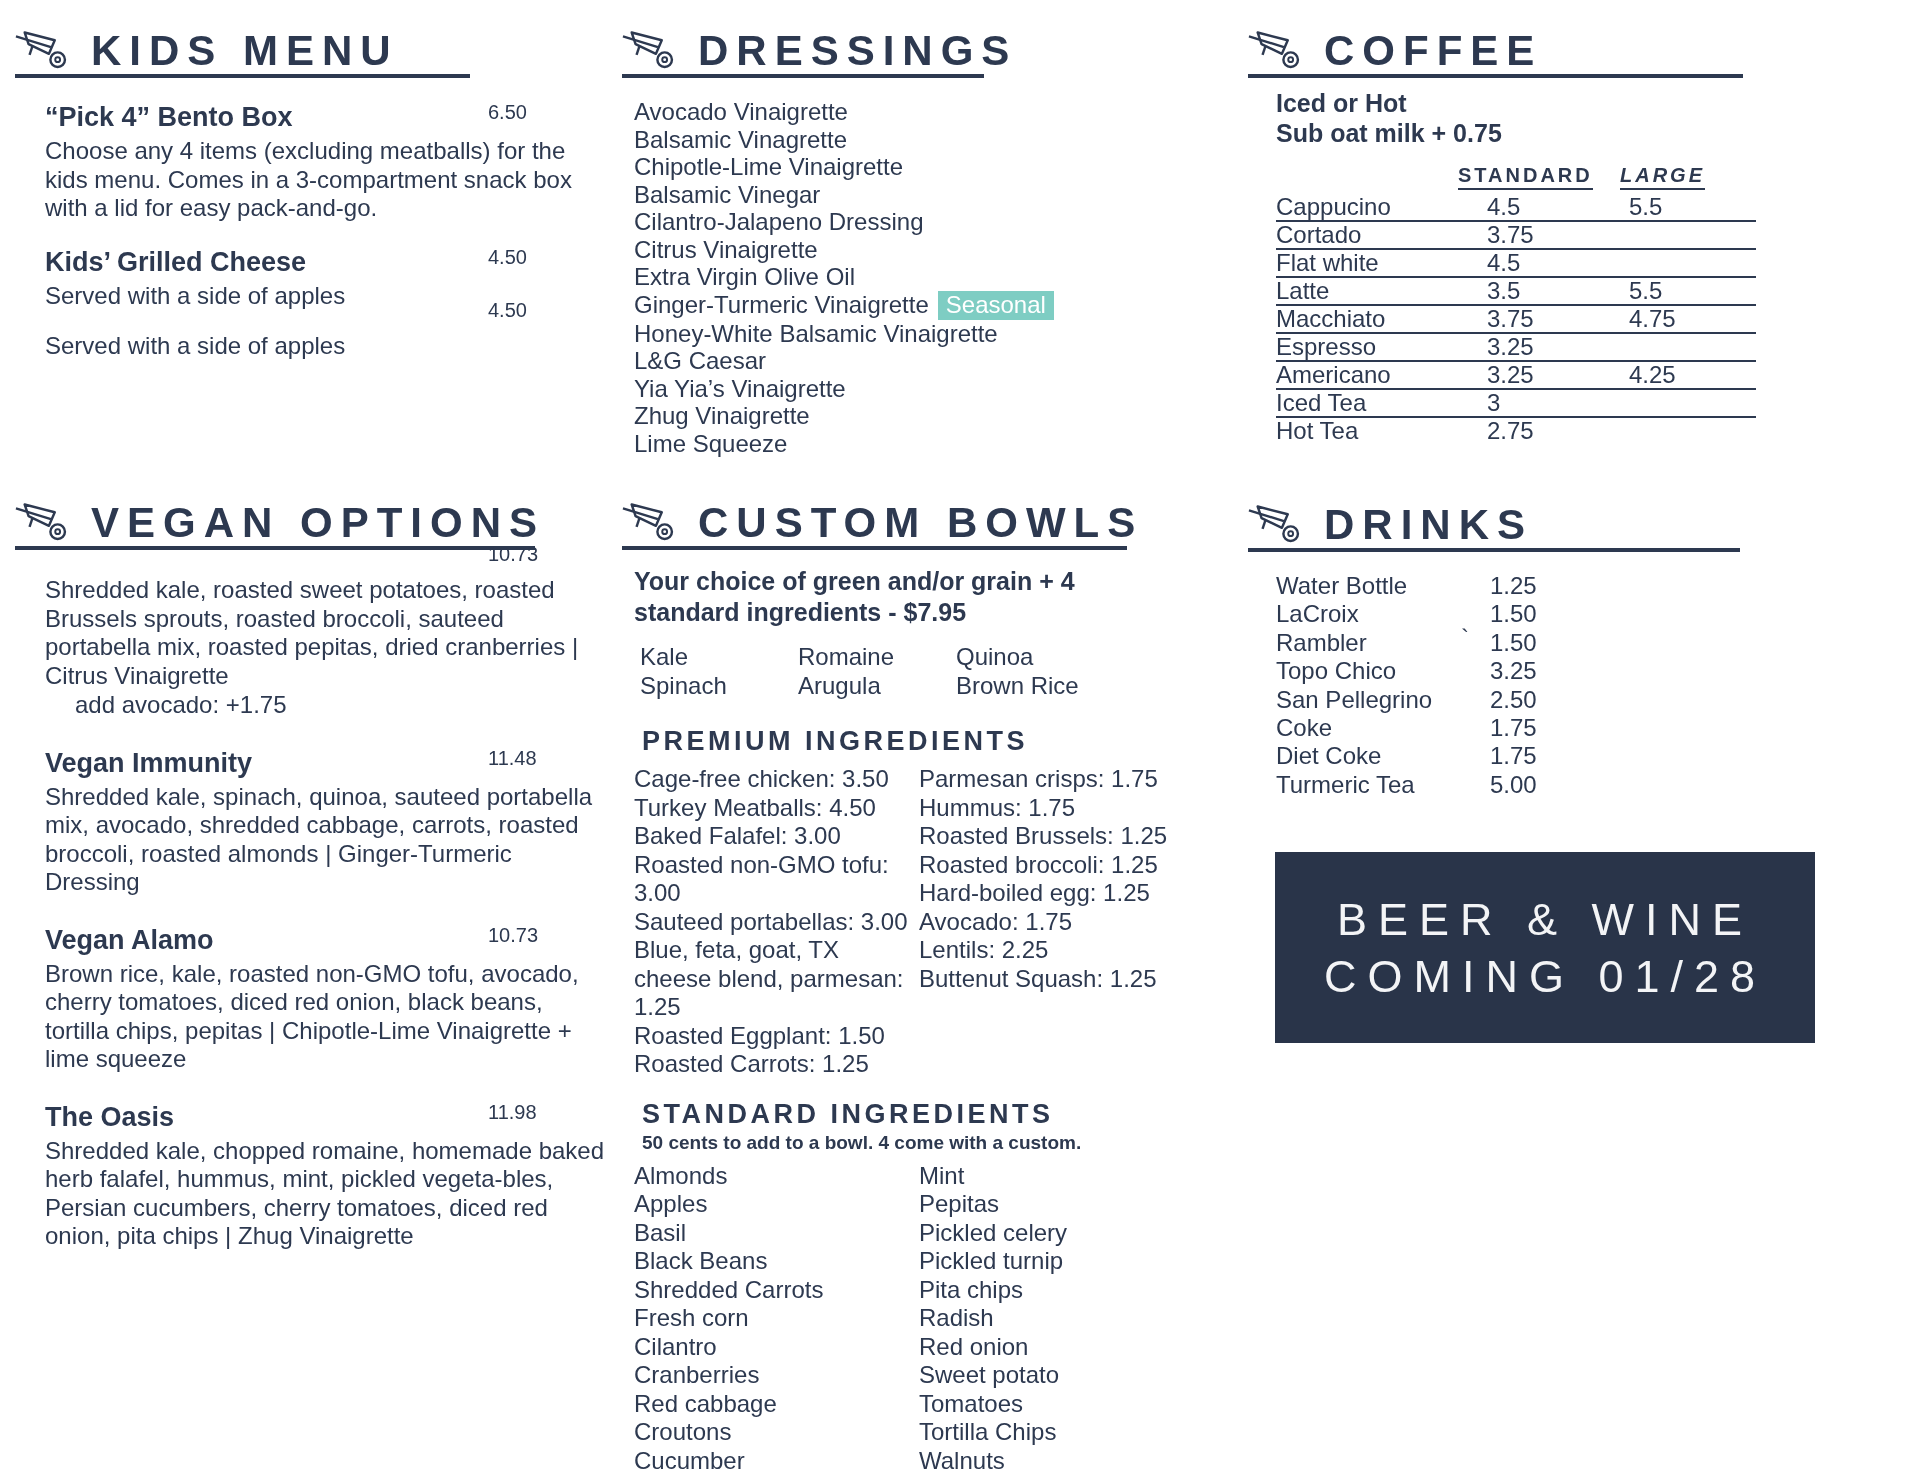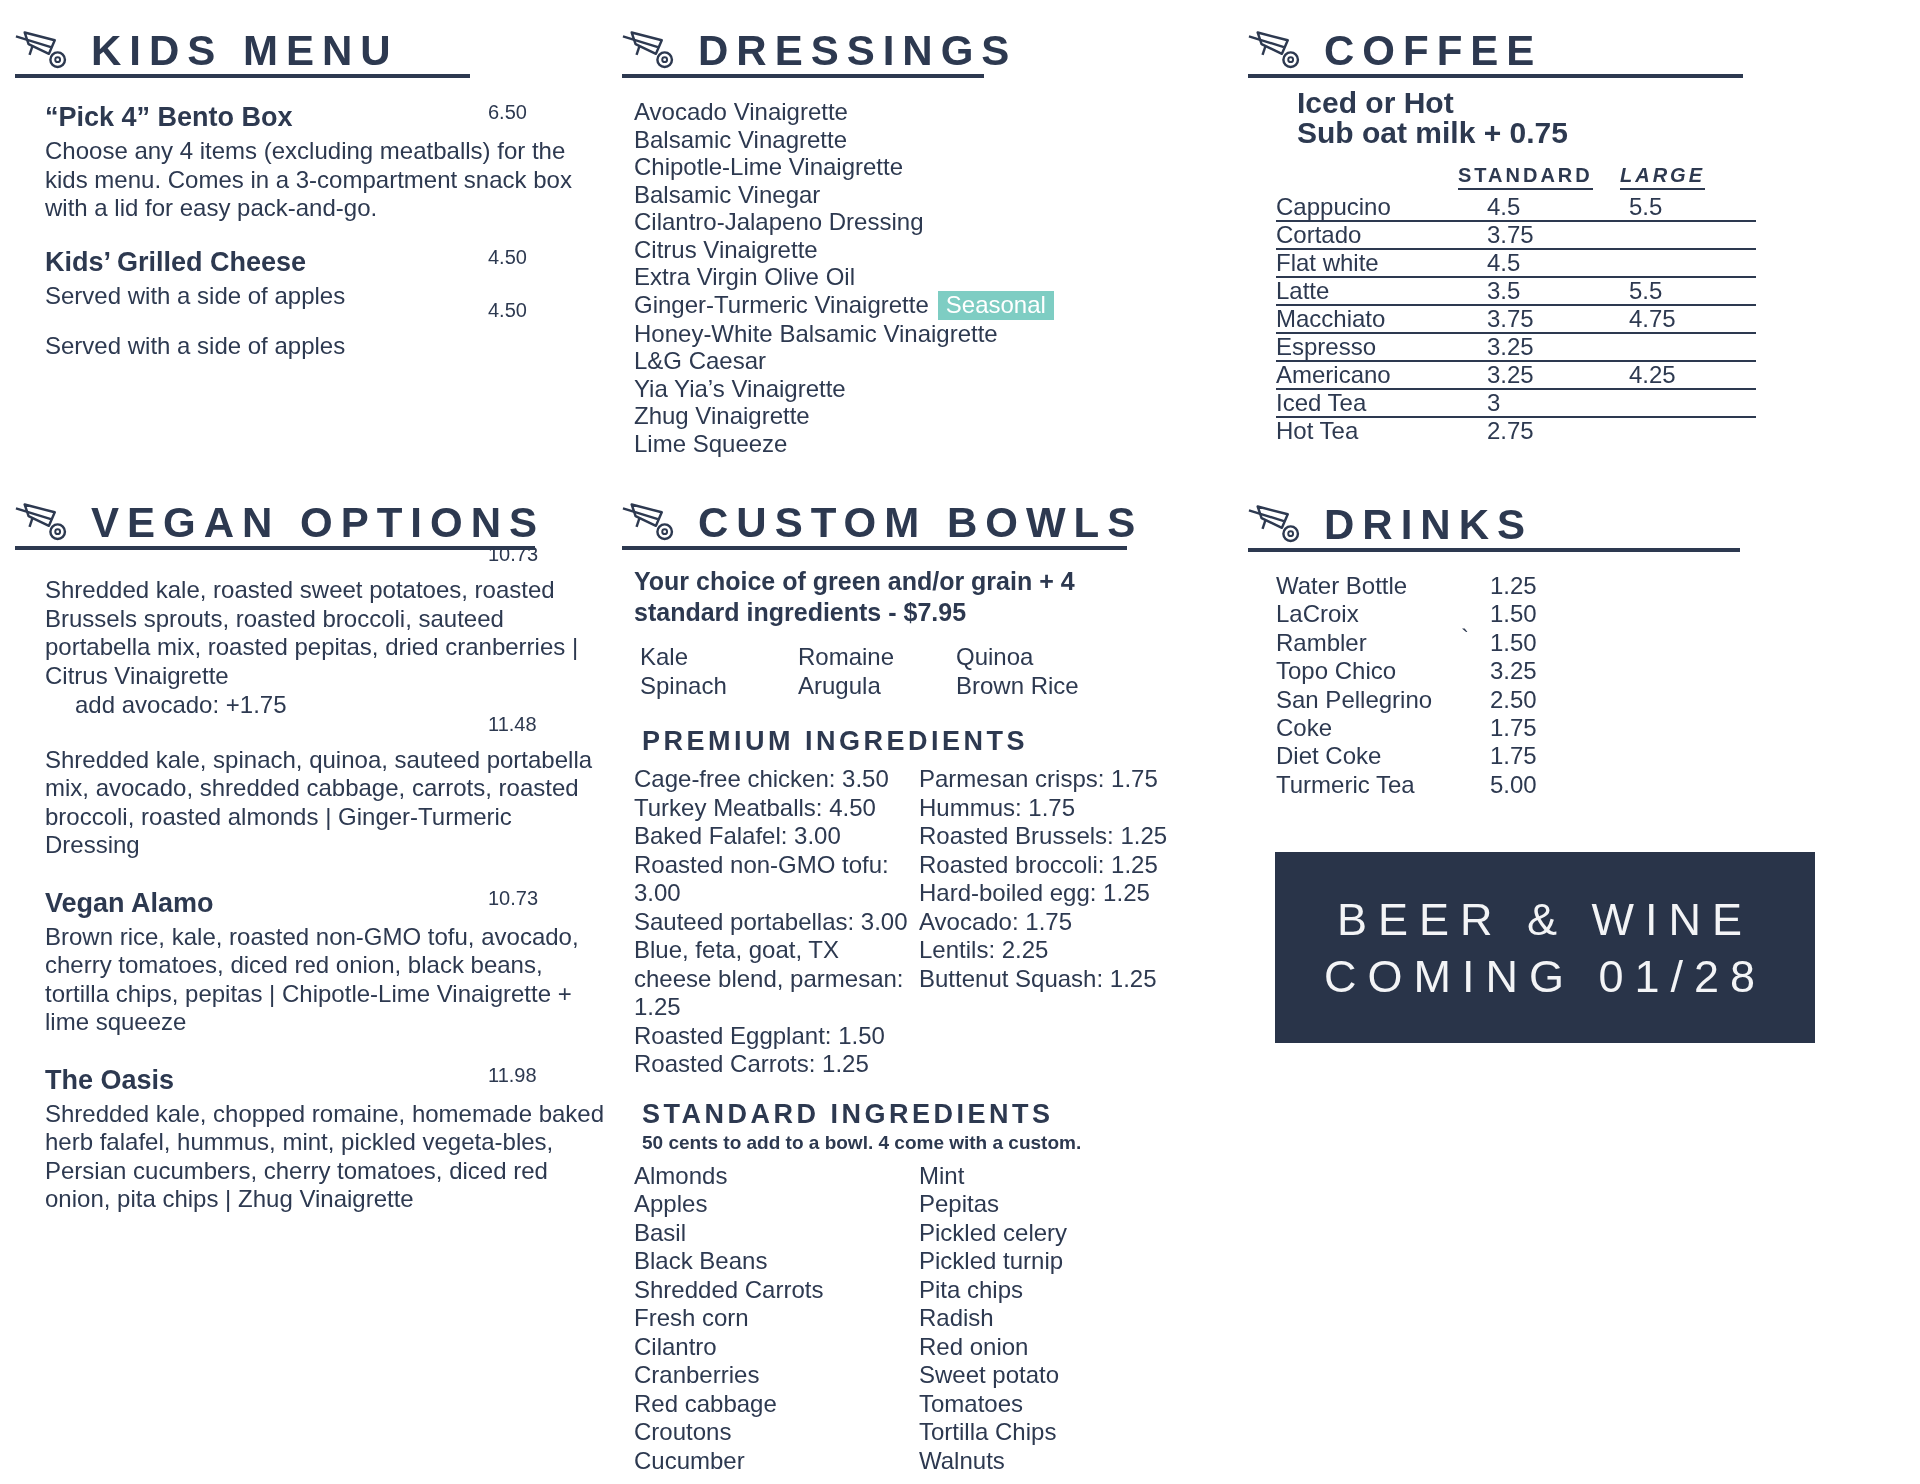--- a/index.html
+++ b/index.html
@@ -50,21 +50,21 @@
   .ing-line{font-size:24px;line-height:28.5px;}
   .ing-block{margin-top:26px;}
   .ing-heading{font-size:27px;font-weight:700;letter-spacing:3.5px;padding-left:8px;}
   .ing-note{font-size:19px;font-weight:700;padding-left:8px;margin-top:2px;}
   .ing-cols{display:flex;margin-top:8px;}
   .ing-cols .left{flex:0 0 285px;}
   .ing-cols .right{flex:1;}
 
   
   .c3-content{padding-left:28px;}
-  .coffee-sub{margin-top:10px;font-size:30px;font-weight:700;line-height:30px;margin-left:21px;}
+  .coffee-sub{margin-top:10px;font-size:25px;font-weight:700;line-height:30px;}
   .coffee-table{margin-top:16px;width:480px;}
   .coffee-header-row{position:relative;height:30px;}
   .coffee-col-label{position:absolute;font-size:20px;font-weight:600;letter-spacing:3px;
     border-bottom:2px solid var(--navy);padding-bottom:1px;}
   .coffee-col-label.std{left:182px;}
   .coffee-col-label.lg{left:344px;font-style:italic;}
   .coffee-rows .coffee-row{display:flex;font-size:24px;line-height:26px;
     border-bottom:2px solid var(--navy);padding:0 0 1px 0;height:28px;}
   .coffee-rows .coffee-row:last-child{border-bottom:none;}
   .c-name{flex:0 0 211px;}
@@ -153,20 +153,21 @@
           <div class="menu-item">
             <div class="item-head">
               <span class="item-price">10.73</span>
             </div>
             <div class="item-desc">Shredded kale, roasted sweet potatoes, roasted Brussels sprouts, roasted broccoli, sauteed portabella mix, roasted pepitas, dried cranberries | Citrus Vinaigrette</div>
             <div class="item-note">add avocado: +1.75</div>
           </div>
 
           <div class="menu-item">
             <div class="item-head">
+              <span class="item-name">Vegan Immunity</span>
               <span class="item-price">11.48</span>
             </div>
             <div class="item-desc">Shredded kale, spinach, quinoa, sauteed portabella mix, avocado, shredded cabbage, carrots, roasted broccoli, roasted almonds | Ginger-Turmeric Dressing</div>
 
           </div>
 
           <div class="menu-item">
             <div class="item-head">
               <span class="item-name">Vegan Alamo</span>
               <span class="item-price">10.73</span>

